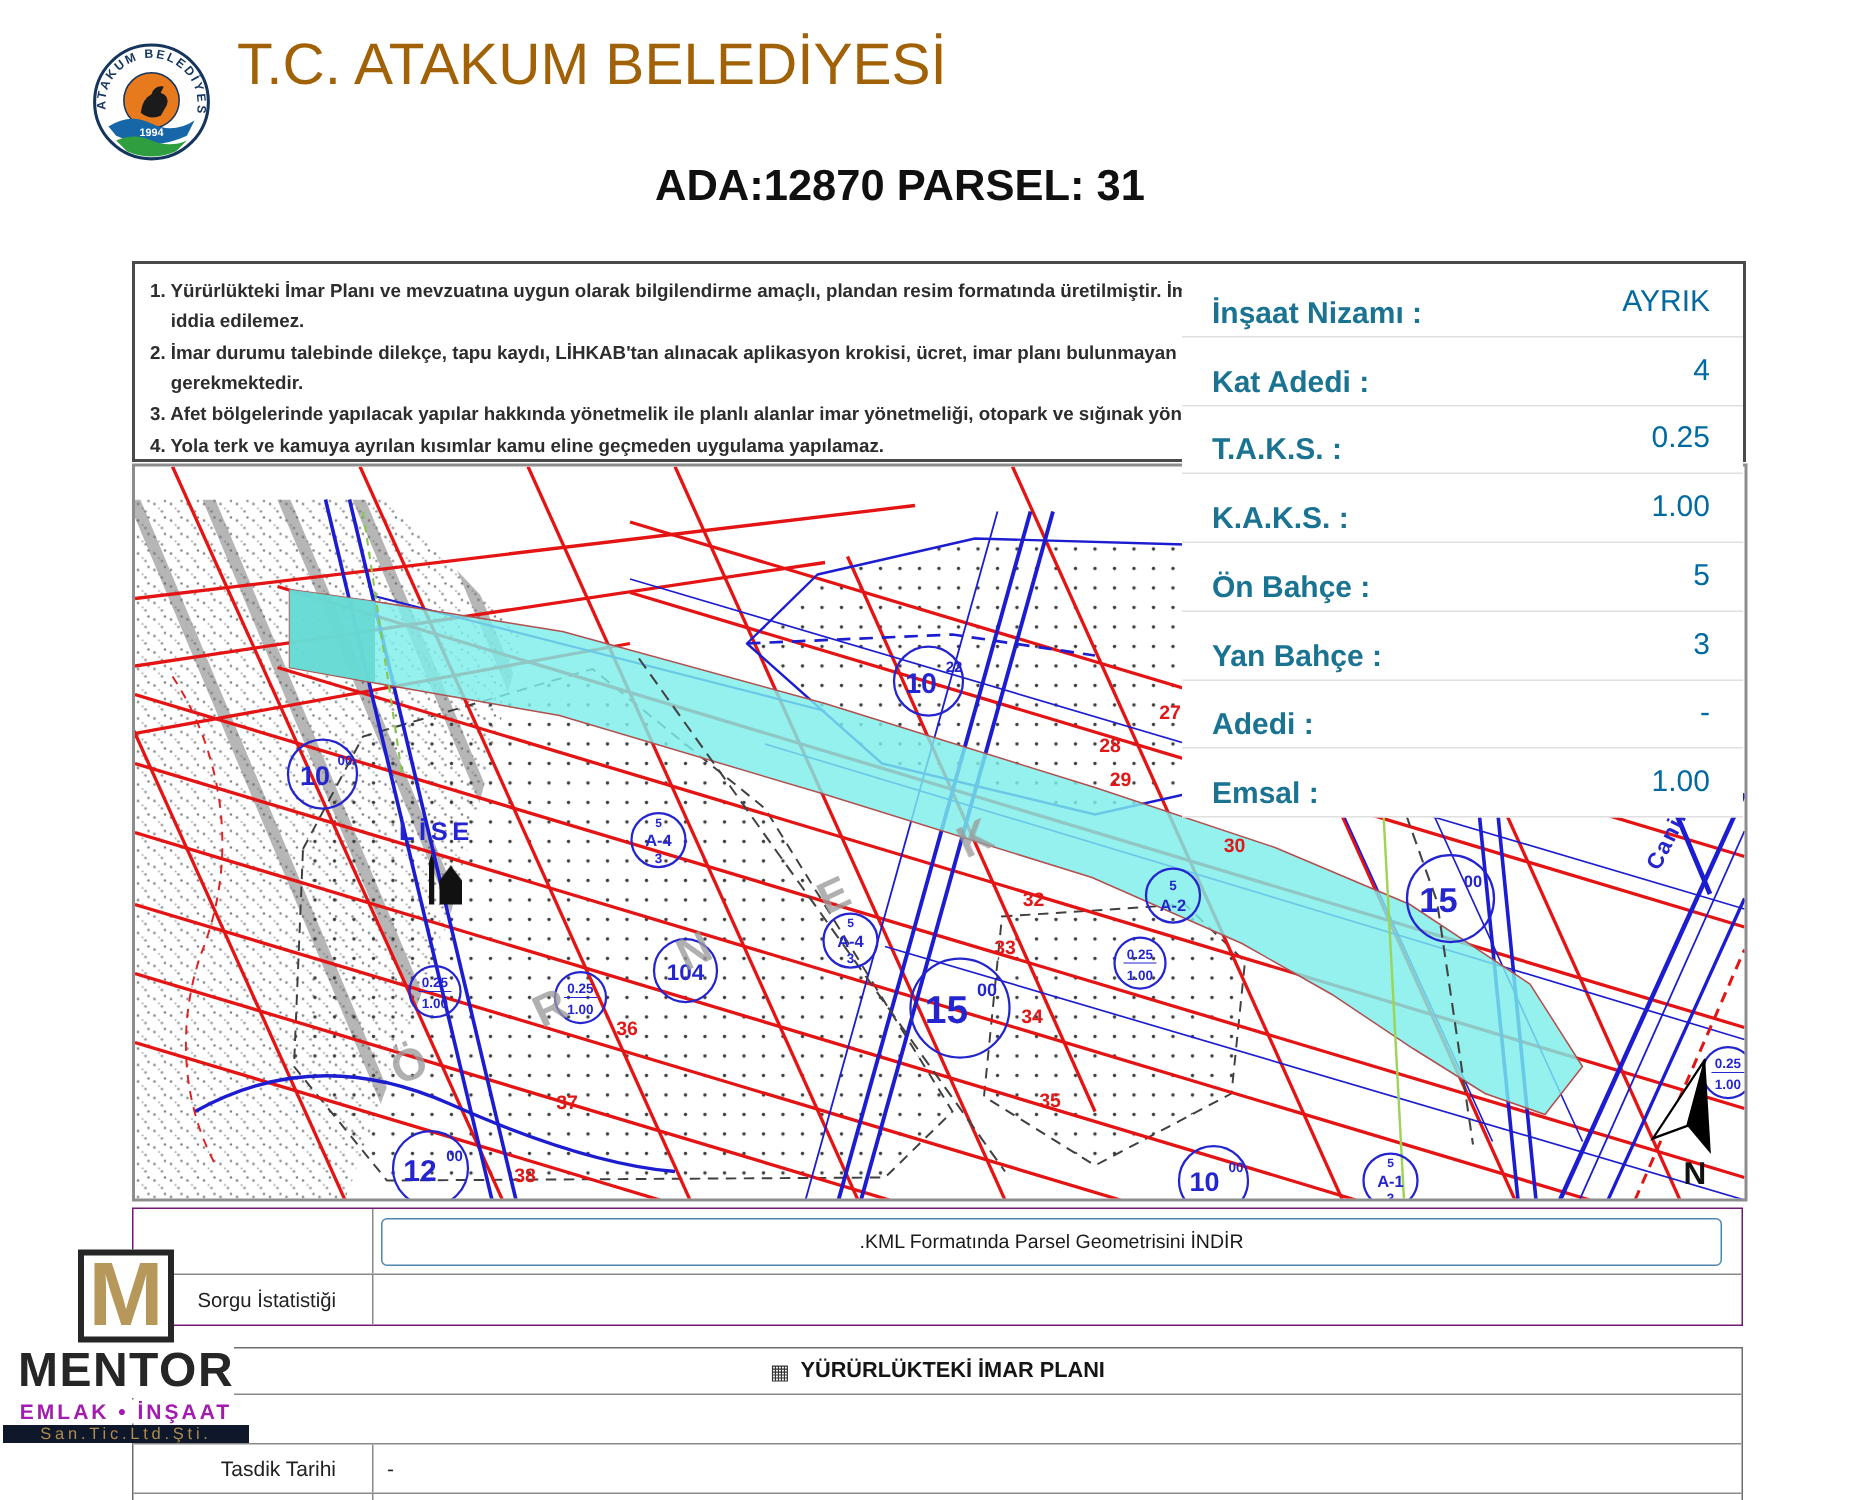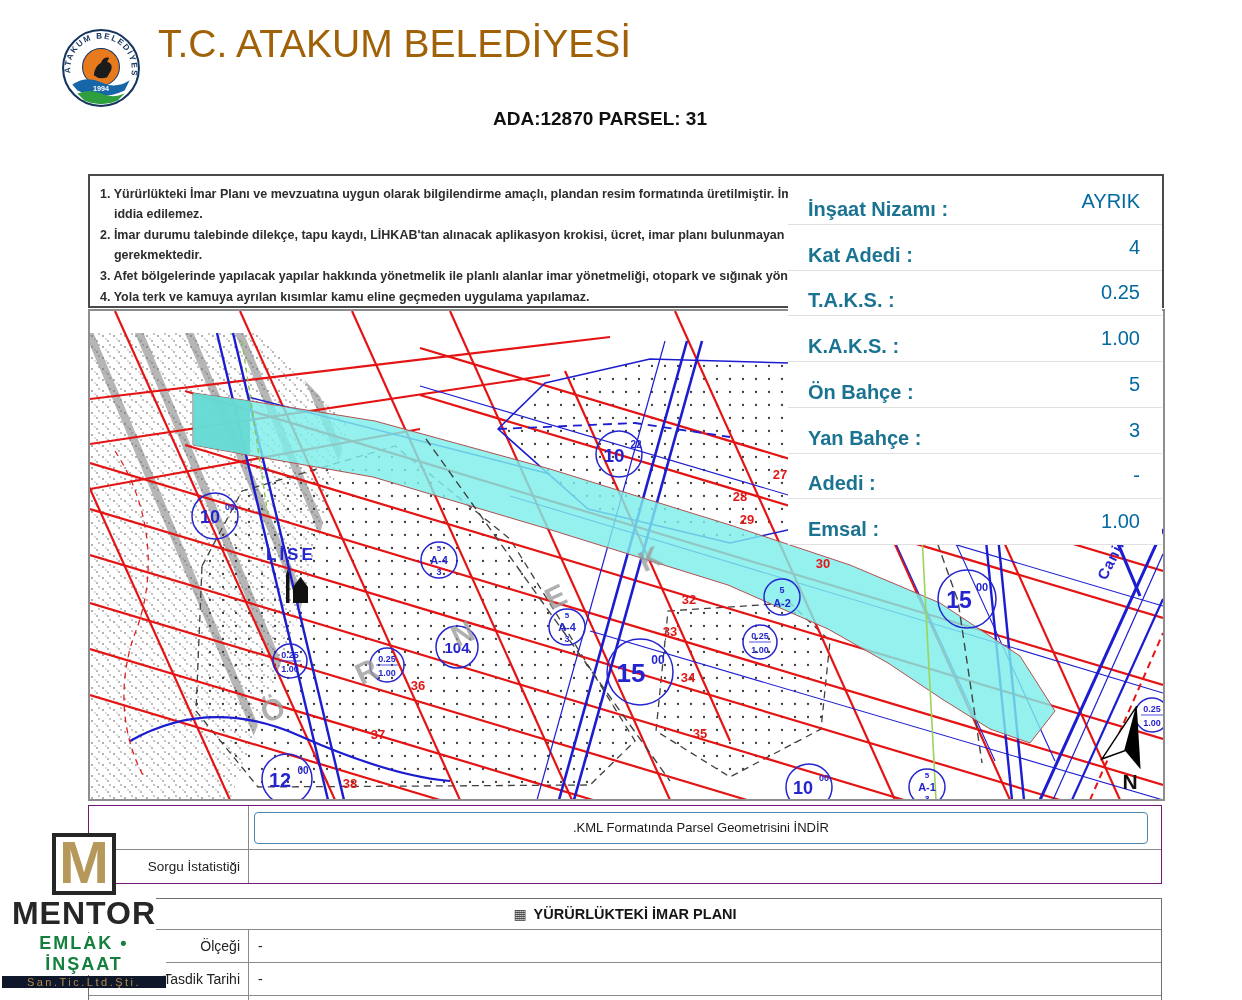--- a/index.html
+++ b/index.html
@@ -3,21 +3,21 @@
 <meta charset="utf-8">
 <style>
   html,body{margin:0;padding:0;}
   body{width:1242px;height:1000px;position:relative;background:#fff;overflow:hidden;
        font-family:"Liberation Sans",sans-serif;}
   .abs{position:absolute;}
 
   
   .logo{left:60px;top:28px;width:82px;height:82px;z-index:5;}
   .title{left:158px;top:22px;font-size:39px;color:#a16207;letter-spacing:0px;white-space:nowrap;}
-  .subtitle{left:0;top:108px;width:1200px;text-align:center;font-size:19px;font-weight:bold;color:#101010;}
+  .subtitle{left:0;top:108px;width:1200px;text-align:center;font-size:29px;font-weight:bold;color:#101010;}
 
   
   .disc{left:88px;top:174px;width:1076px;height:134px;border:2px solid #4a4a4a;box-sizing:border-box;
         padding:8px 8px 6px 10px;background:#fff;overflow:hidden;}
   .disc-item{font-size:12.5px;font-weight:bold;color:#2d2d2d;line-height:20px;white-space:pre-wrap;margin-bottom:1px;}
 
   
   .mapbox{left:88px;top:309px;width:1077px;height:492px;border:2px solid #8d8d8d;box-sizing:border-box;background:#fff;overflow:hidden;}
   .mapnote{position:absolute;left:1px;top:1px;border:1px solid #777;background:#fff;padding:2px 5px;
            font-size:12.5px;color:#222;z-index:3;white-space:nowrap;}
@@ -27,41 +27,41 @@
   .panel{left:788px;top:179px;width:374px;height:366px;background:#fff;z-index:10;display:grid;grid-template-rows:repeat(8,1fr);}
   .prow{display:flex;justify-content:space-between;align-items:center;padding:0 22px 0 20px;border-bottom:1px solid #e0e0e0;}
   .prow .lab{font-size:20px;font-weight:bold;color:#1b7392;margin-top:16px;}
   .prow .val{font-size:20px;color:#0369a1;}
 
   
   .t1{left:88px;top:805px;width:1074px;height:79px;border:1px solid #701a75;box-sizing:border-box;background:#fff;}
   .t1r1{height:44px;display:flex;border-bottom:1px solid #8a8a8a;box-sizing:border-box;}
   .t1r2{height:33px;display:flex;}
   .c1{width:160px;border-right:1px solid #8a8a8a;box-sizing:border-box;display:flex;align-items:center;
-      justify-content:flex-end;padding-right:8px;font-size:13.5px;color:#222;}
+      justify-content:flex-end;padding-right:24px;font-size:13.5px;color:#222;}
   .c2{flex:1;display:flex;align-items:center;padding:0 13px 0 5px;}
   .kml-btn{width:100%;height:32px;border:1.5px solid #4e86ae;border-radius:4px;background:#fff;
            font-family:"Liberation Sans",sans-serif;font-size:13px;color:#1a1a1a;cursor:pointer;}
   .t2{left:88px;top:898px;width:1074px;height:102px;border:1px solid #6e6e6e;border-bottom:none;box-sizing:border-box;background:#fff;overflow:hidden;}
   .t2h{height:31px;border-bottom:1px solid #8a8a8a;display:flex;align-items:center;justify-content:center;gap:7px;
        font-size:14.5px;font-weight:bold;color:#151515;box-sizing:border-box;}
   .t2h .ticon{font-size:14px;color:#333;font-weight:normal;}
   .t2row{height:33px;border-bottom:1px solid #8a8a8a;display:flex;box-sizing:border-box;}
   .t2 .c1{font-size:14px;}
   .t2 .c2{font-size:14px;color:#222;padding-left:9px;}
   .t2rp{height:4px;display:flex;}
   .t2rp .c1{border-right:1px solid #8a8a8a;}
 
   
   .wm{left:2px;top:833px;width:164px;text-align:center;z-index:30;}
   .wm-sq{width:56px;height:54px;border:4px solid #262626;margin:0 auto;position:relative;background:#fff;}
   .wm-m{position:absolute;left:50%;top:-4px;transform:translateX(-50%);font-size:60px;line-height:60px;
         font-weight:bold;color:#b5985a;}
   .wm-name{margin-top:0;font-size:32px;font-weight:bold;color:#262626;letter-spacing:1px;background:#fff;display:inline-block;}
-  .wm-l1{font-size:18px;font-weight:bold;color:#15803d;letter-spacing:2px;margin-top:1px;background:#fff;}
+  .wm-l1{font-size:14px;font-weight:bold;color:#a21caf;letter-spacing:2px;margin-top:1px;background:#fff;}
   .wm-l2{font-size:11px;font-weight:normal;color:#b08c4f;letter-spacing:2.5px;margin-top:1px;background:#0f172a;}
 </style>
 </head>
 <body>
 
 <div class="abs logo">
   <svg width="82" height="82" viewBox="0 0 80 80">
     <circle cx="40" cy="39" r="37" fill="#fff" stroke="#16355e" stroke-width="2"></circle>
     <defs>
         <path id="arcT" d="M 11,48 A 30,30 0 1 1 69,48"></path>
@@ -330,21 +330,20 @@
     <div class="c2"></div>
   </div>
 </div>
 
 <div class="abs t2">
   <div class="t2h">
     <span class="ticon">▦</span>
     <span>YÜRÜRLÜKTEKİ İMAR PLANI</span>
   </div>
   <div class="t2row">
-    <div class="c1">Ölçeği</div>
     <div class="c2">-</div>
   </div>
   <div class="t2row">
     <div class="c1">Tasdik Tarihi</div>
     <div class="c2">-</div>
   </div>
   <div class="t2rp">
       <div class="c1"></div>
       <div class="c2"></div>
     </div>

